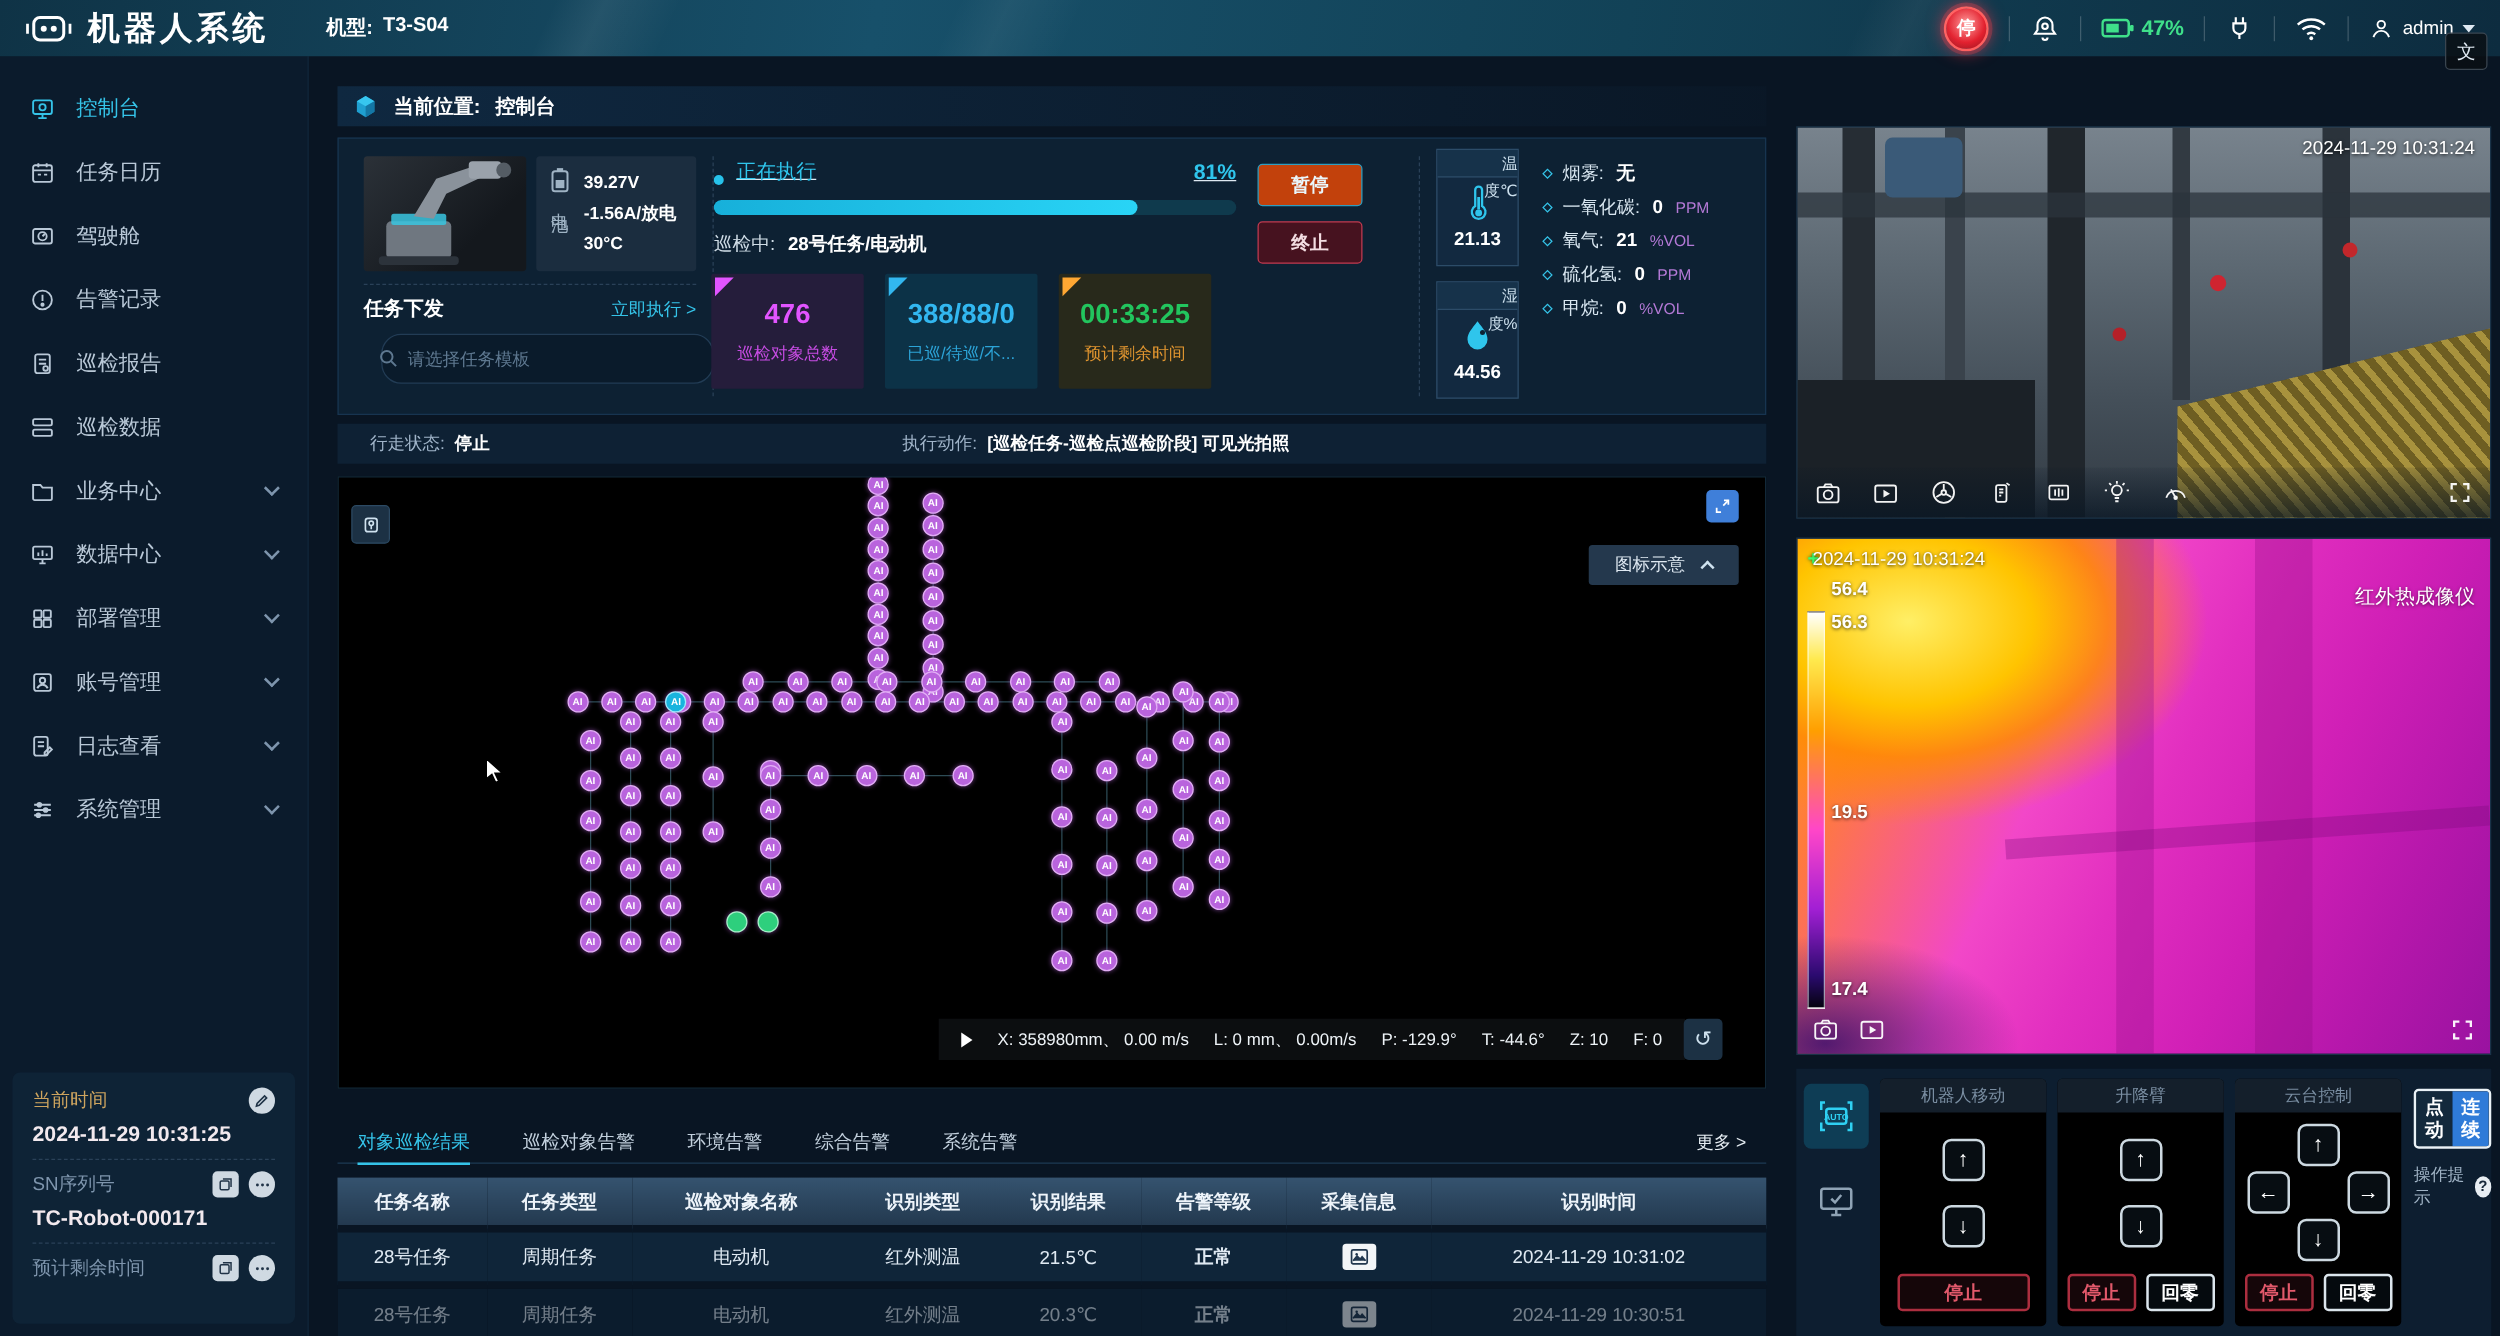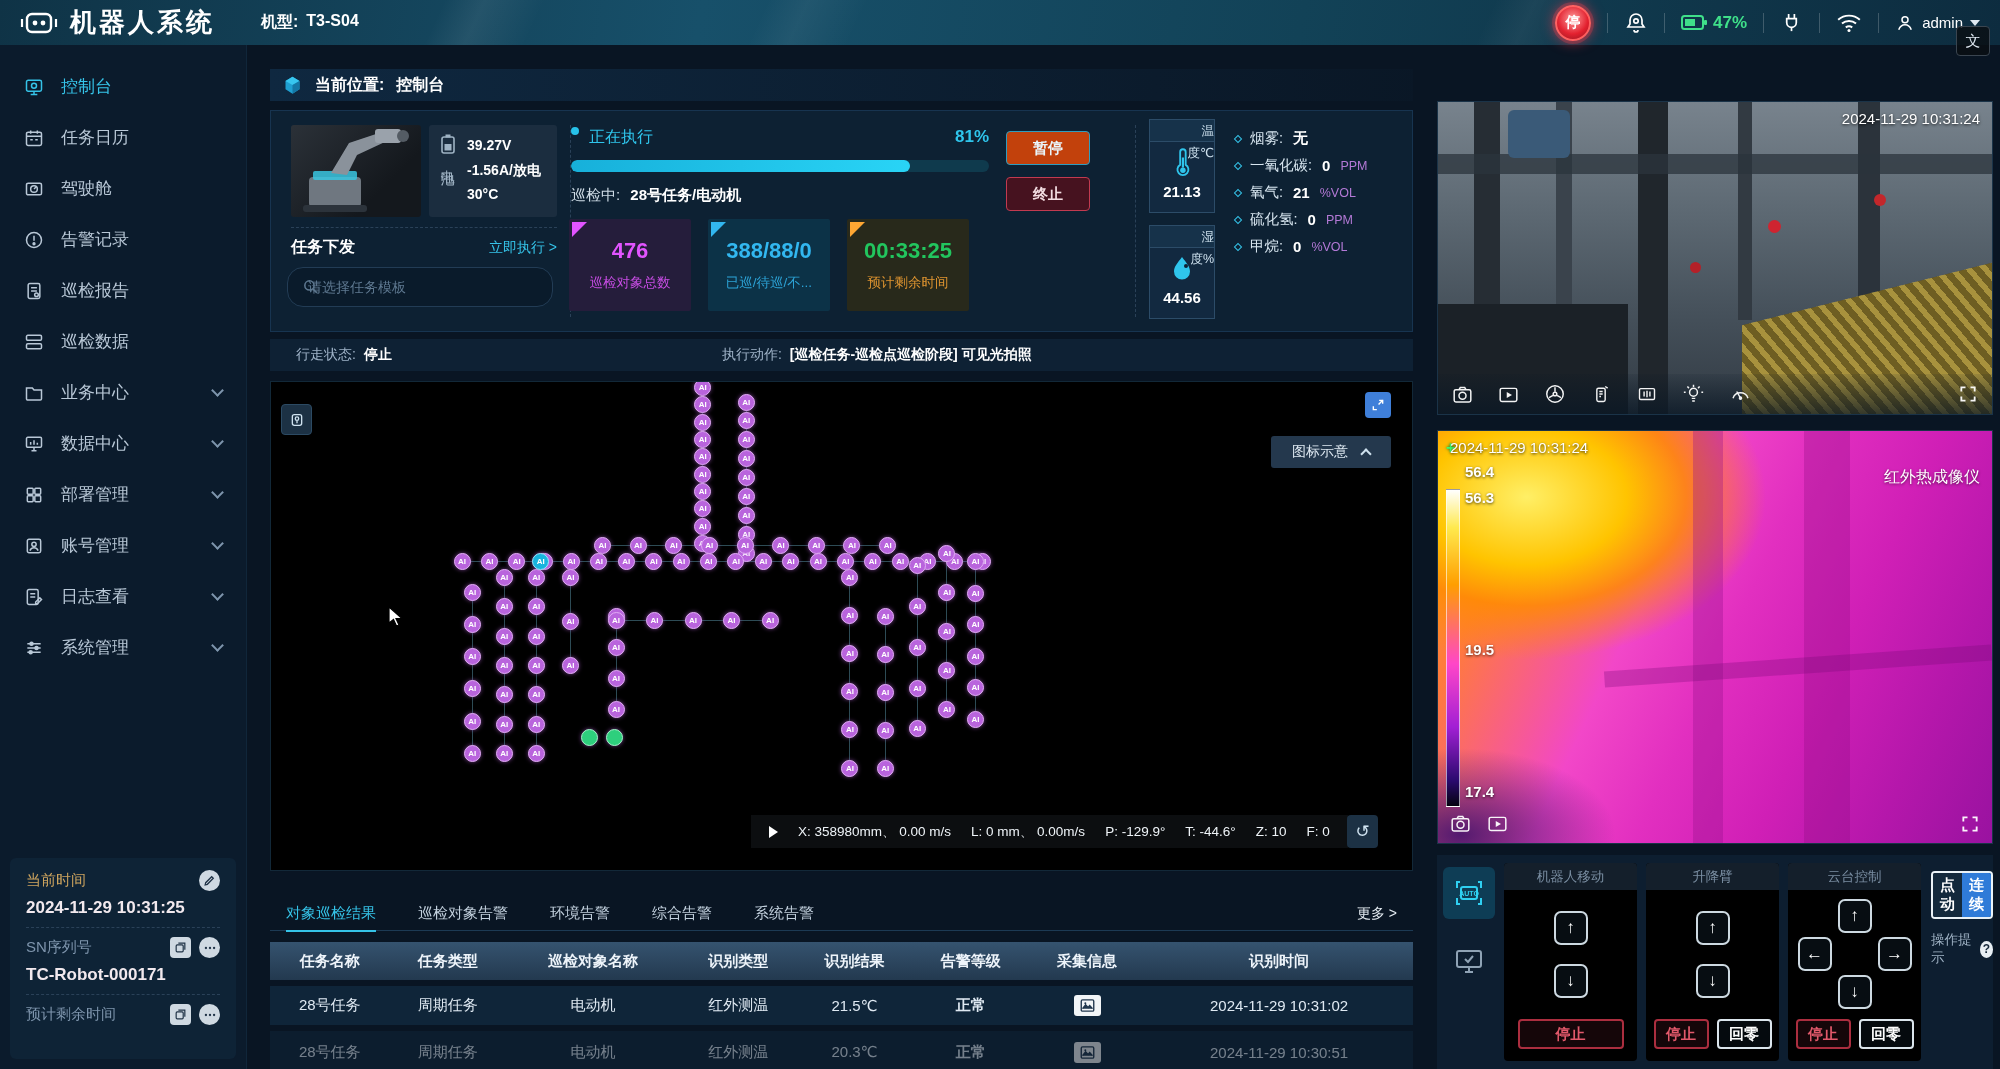--- a/index.html
+++ b/index.html
@@ -51,27 +51,27 @@
   .status-panel{margin-top:9px;height:222px;background:#0d2133;border:1px solid #173450;position:relative;}
   .robot-photo{position:absolute;left:20px;top:14px;width:130px;height:92px;background:linear-gradient(135deg,#2b3138,#14181d 70%);border-radius:3px;overflow:hidden;}
   .bat-box{position:absolute;left:158px;top:14px;width:128px;height:92px;background:#1b2d3f;border-radius:3px;display:flex;padding:8px 10px;gap:10px;}
   .bat-left{display:flex;flex-direction:column;align-items:center;gap:4px;}
   .bat-label{writing-mode:vertical-lr;color:#9fb3c4;font-size:14px;letter-spacing:2px;}
   .bat-vals{font-size:14px;color:#fff;line-height:1.75;font-weight:bold;white-space:nowrap;}
   .h-dash{position:absolute;left:20px;top:116px;width:266px;border-top:1px dashed #2a4158;}
   .task-title-row{position:absolute;left:20px;top:126px;width:266px;display:flex;align-items:center;}
   .task-title{font-size:16px;font-weight:bold;color:#fff;}
   .exec-link{margin-left:auto;color:#35c3e8;font-size:14px;cursor:pointer;}
-  .task-search{position:absolute;left:16px;top:156px;width:266px;height:40px;background:#0a1b2b;border:1px solid #223c55;border-radius:16px;
+  .task-search{position:absolute;left:34px;top:156px;width:266px;height:40px;background:#0a1b2b;border:1px solid #223c55;border-radius:16px;
     color:#dfe9f2;font-size:14px;padding:0 12px 0 20px;outline:none;font-family:inherit;}
   .task-search::placeholder{color:#5e7890;}
   .search-glyph{position:absolute;left:31px;top:167px;pointer-events:none;}
   .v-dash{position:absolute;top:14px;bottom:14px;border-left:1px dashed #2a4158;}
   .exec-block{position:absolute;left:300px;top:16px;width:418px;}
-  .exec-row1{display:flex;align-items:flex-start;gap:10px;}
+  .exec-row1{display:flex;align-items:flex-end;gap:10px;text-decoration:underline;}
   .dot{width:8px;height:8px;border-radius:50%;background:#27c2ea;}
   .exec-status{color:#2fc5ec;font-size:16px;}
   .exec-pct{margin-left:auto;color:#2fc5ec;font-size:17px;font-weight:bold;}
   .prog-track{margin-top:12px;width:100%;height:12px;border-radius:6px;background:#0f3a4d;overflow:hidden;}
   .prog-fill{height:100%;border-radius:6px;background:linear-gradient(90deg,#17b0da,#29d4f6);}
   .exec-row2{margin-top:14px;font-size:15px;color:#cfdce6;}
   .exec-row2 b{color:#fff;margin-left:6px;}
   .stats{position:absolute;left:298px;top:108px;display:flex;gap:17px;}
   .stat-card{width:122px;height:92px;display:flex;flex-direction:column;align-items:center;justify-content:center;gap:10px;position:relative;border-radius:2px;}
   .stat-corner{position:absolute;left:3px;top:3px;width:0;height:0;border-style:solid;border-width:15px 15px 0 0;border-right-color:transparent!important;border-bottom-color:transparent!important;border-left-color:transparent!important;}

